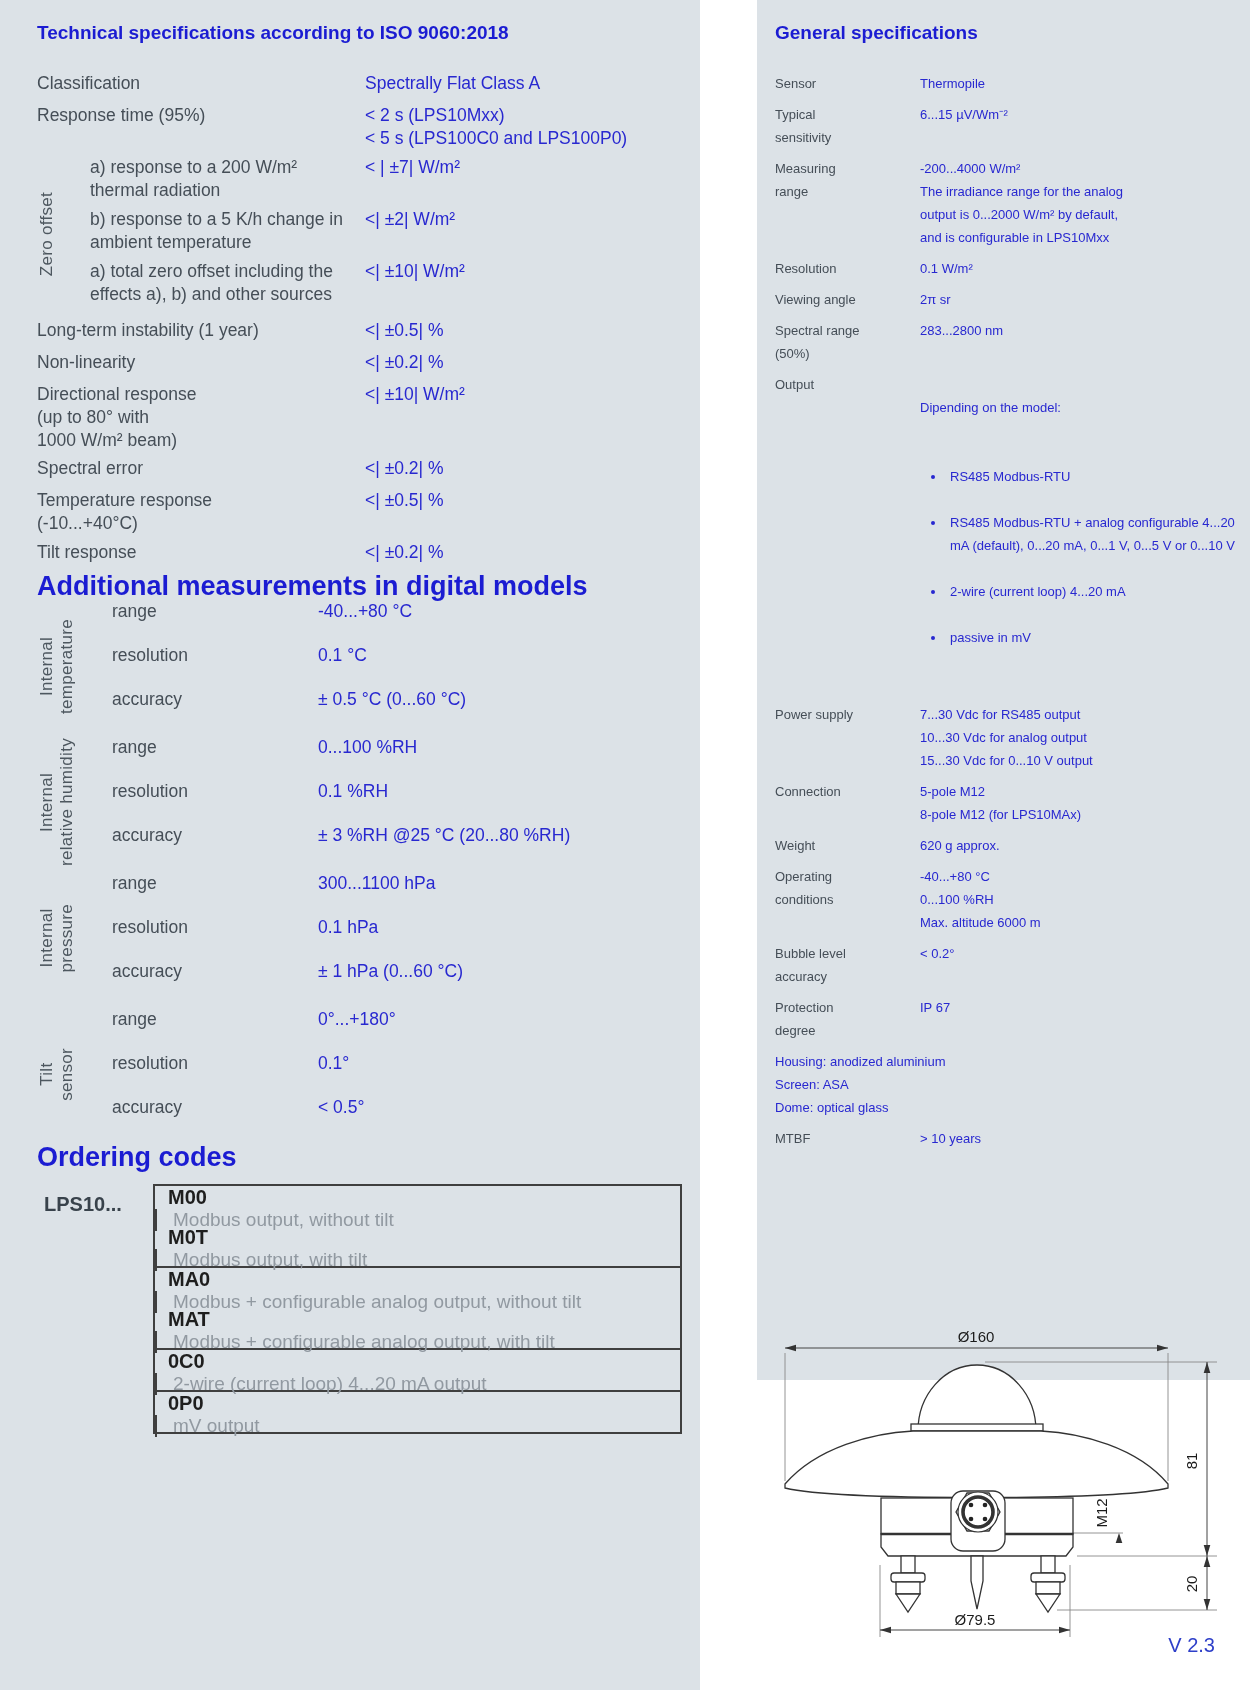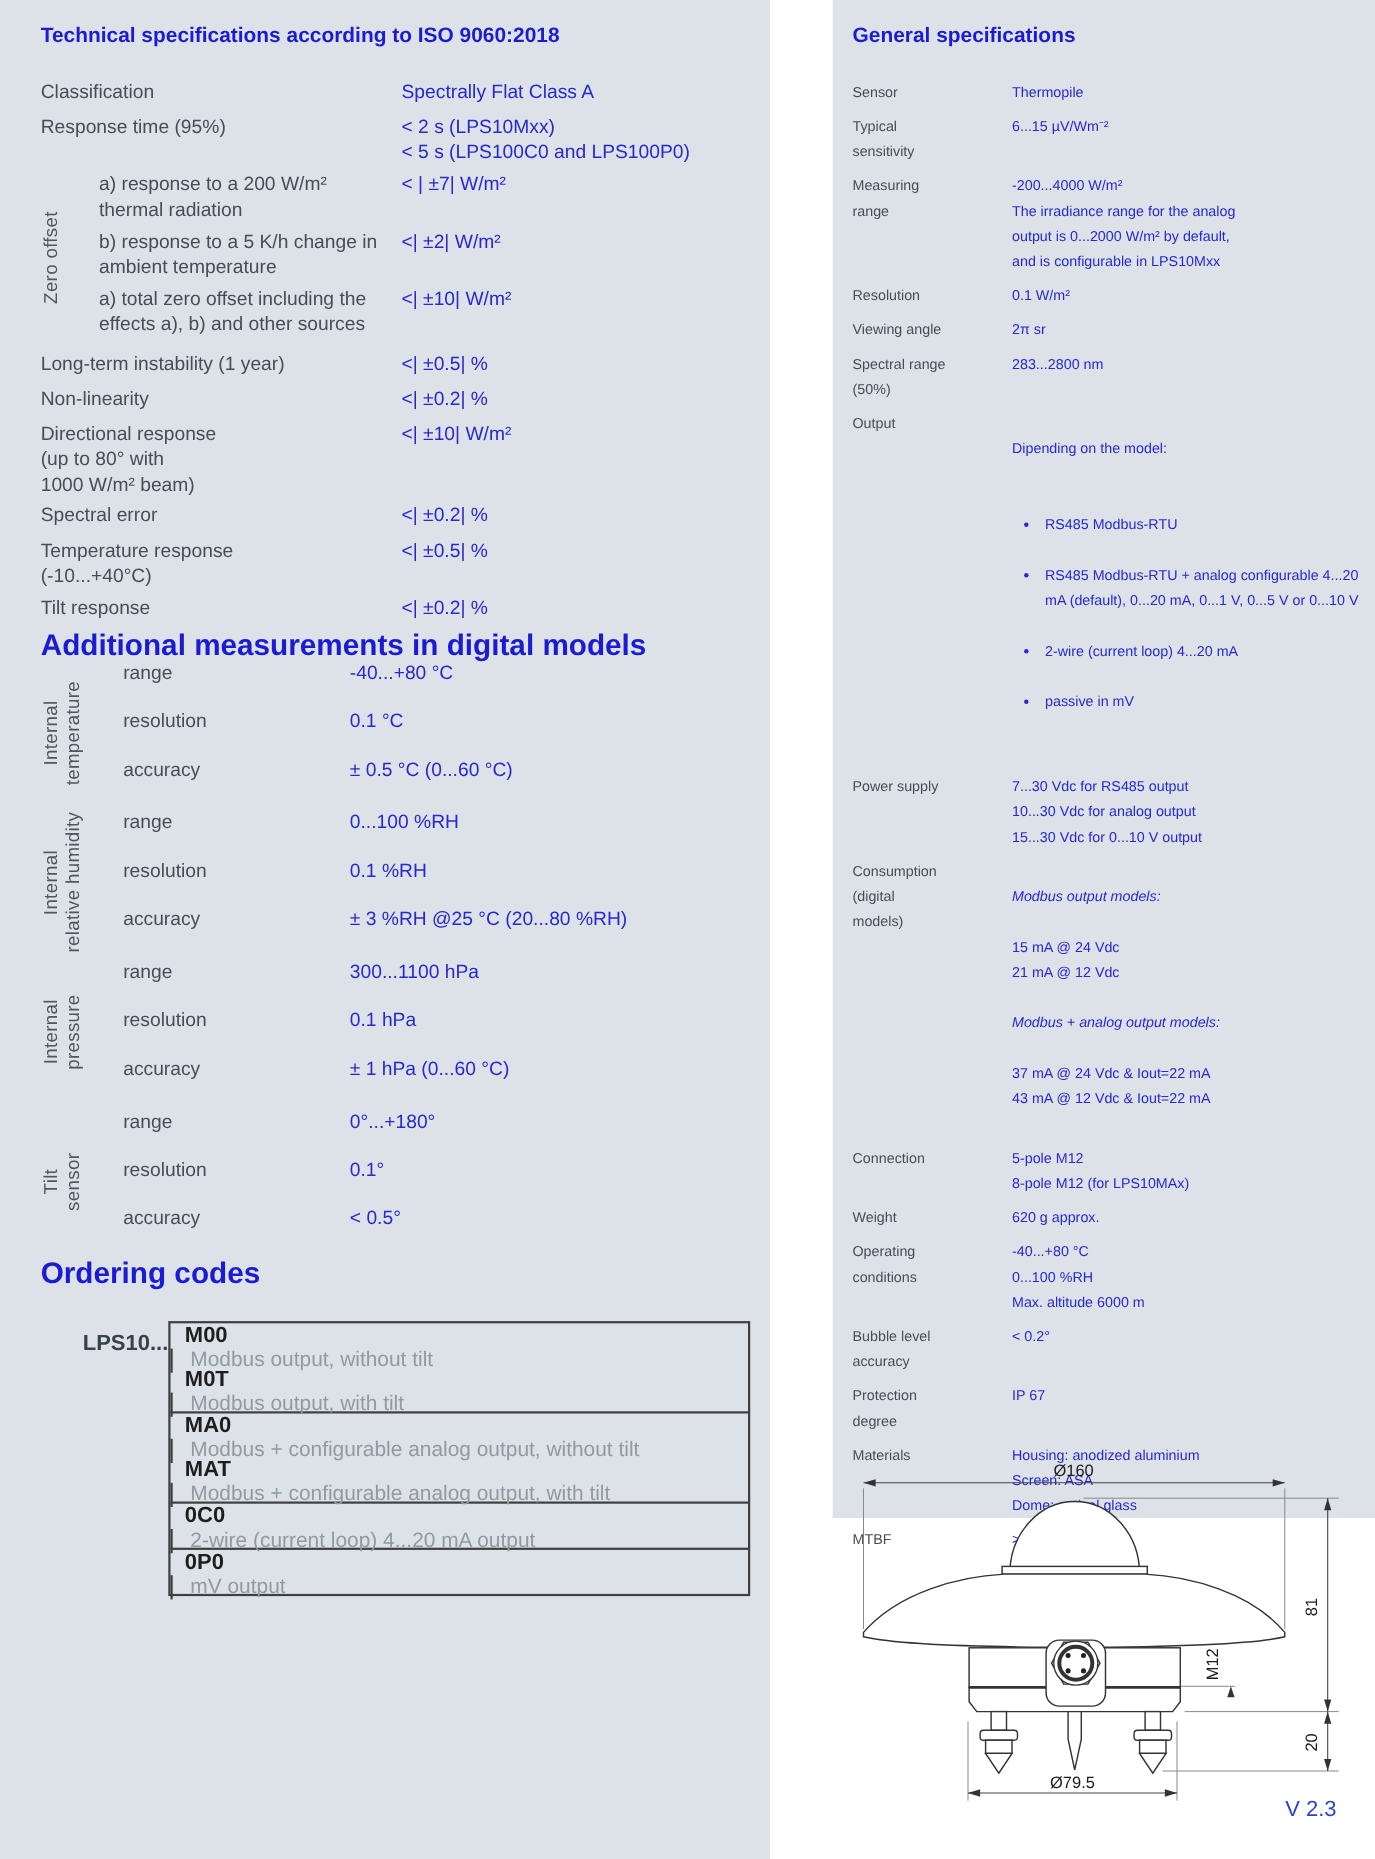--- a/index.html
+++ b/index.html
@@ -30,21 +30,21 @@
   .add-title{margin-top:46px;margin-bottom:21px;}
   .add-group{display:flex;margin-bottom:4px;}
   .add-vlabel{width:75px;flex:none;display:flex;align-items:center;justify-content:flex-start;}
   .add-rows{flex:1;}
   .add-row{display:flex;height:44px;font-size:17.5px;line-height:23px;}
   .add-row .lbl{width:206px;flex:none;color:#454e57;}
   .add-row .val{color:#2828d0;}
 
   
   .order-title{margin-top:188px;}
-  .ordering{display:flex;margin-top:30px;text-align:right;}
+  .ordering{display:flex;margin-top:13px;}
   .order-prefix{width:116px;flex:none;font-size:20px;font-weight:700;color:#38424b;padding-top:9px;padding-left:7px;box-sizing:border-box;}
   .order-table{width:592px;border:2px solid #3f3f3f;background:transparent;}
   .order-group{border-bottom:2px solid #3f3f3f;}
   .order-group:last-child{border-bottom:none;border-radius:13px;}
   .order-row{display:flex;height:40px;flex-direction:column;}
   .order-code{width:88px;flex:none;display:flex;align-items:center;padding-left:13px;box-sizing:border-box;
               font-size:20px;font-weight:700;color:#1e1e1e;}
   .order-desc{flex:1;display:flex;align-items:center;border-left:2px solid #3f3f3f;padding-left:16px;
               font-size:19px;color:#9199a1;}
 
@@ -307,33 +307,20 @@
       </div>
     </div>
 
     <div class="r-row">
       <div class="lbl">Power supply</div>
       <div class="val">7...30 Vdc for RS485 output
 10...30 Vdc for analog output
 15...30 Vdc for 0...10 V output</div>
     </div>
 
-    <div class="r-row">
-      <div class="lbl">Consumption
-(digital
-models)</div>
-      <div class="val">
-        <div class="it">Modbus output models:</div>
-        <div class="pre">15 mA @ 24 Vdc
-21 mA @ 12 Vdc</div>
-        <div class="it">Modbus + analog output models:</div>
-        <div class="pre">37 mA @ 24 Vdc &amp; Iout=22 mA
-43 mA @ 12 Vdc &amp; Iout=22 mA</div>
-      </div>
-    </div>
 
     <div class="r-row">
       <div class="lbl">Connection</div>
       <div class="val">5-pole M12
 8-pole M12 (for LPS10MAx)</div>
     </div>
     <div class="r-row">
       <div class="lbl">Weight</div>
       <div class="val">620 g approx.</div>
     </div>
@@ -348,21 +335,20 @@
       <div class="lbl">Bubble level
 accuracy</div>
       <div class="val">&lt; 0.2°</div>
     </div>
     <div class="r-row">
       <div class="lbl">Protection
 degree</div>
       <div class="val">IP 67</div>
     </div>
     <div class="r-row">
-      <div class="lbl">Materials</div>
       <div class="val">Housing: anodized aluminium
 Screen: ASA
 Dome: optical glass</div>
     </div>
     <div class="r-row">
       <div class="lbl">MTBF</div>
       <div class="val">&gt; 10 years</div>
     </div>
   </div>
 

